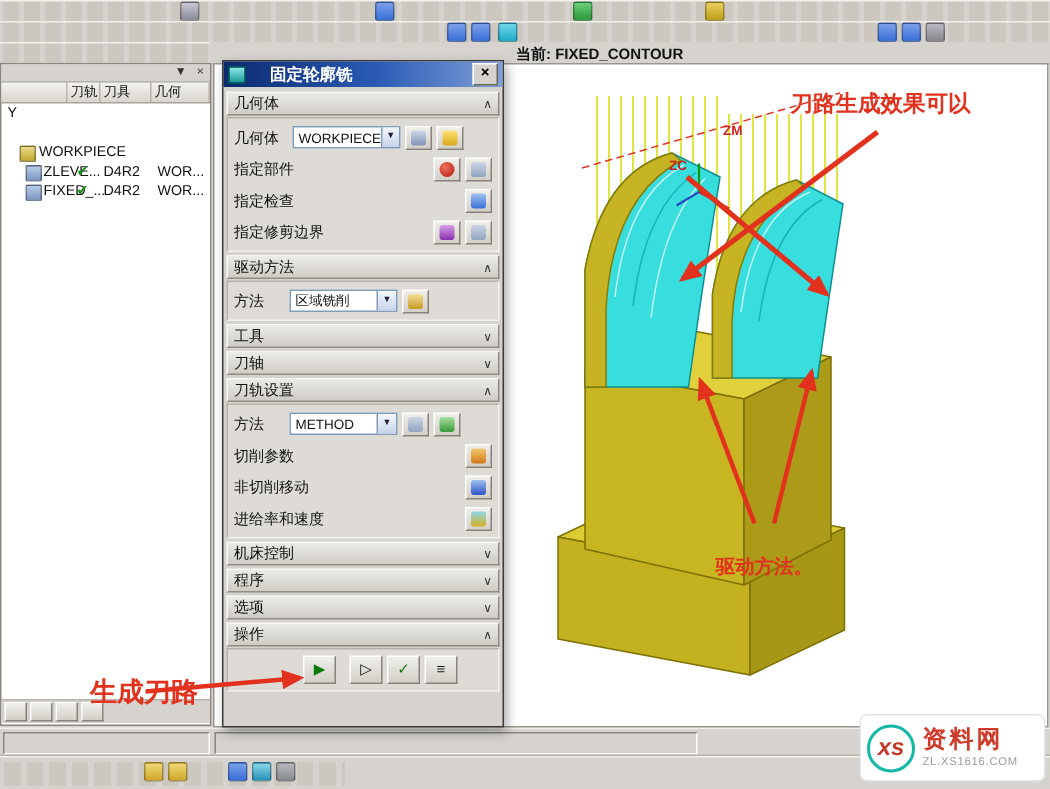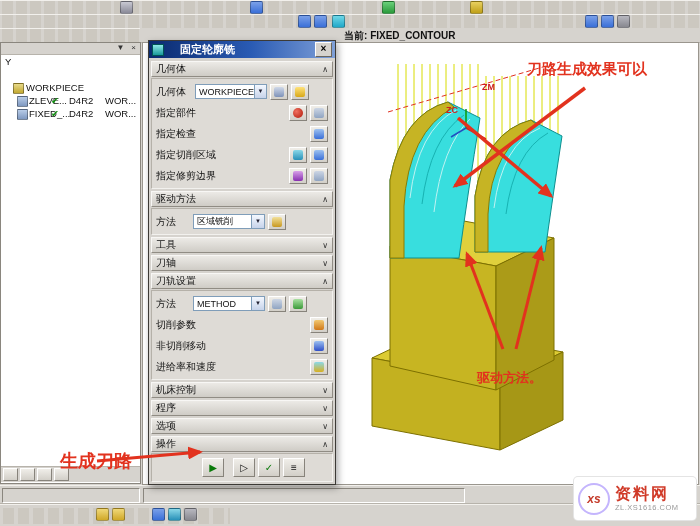--- a/index.html
+++ b/index.html
@@ -42,21 +42,21 @@
   .combo{width:72px;height:15px;background:#fff;border:1px solid #7f9db9;display:flex;align-items:center;font-size:9px;padding-left:3px;box-sizing:border-box;white-space:nowrap}
   .dd{margin-left:auto;width:12px;height:13px;background:linear-gradient(#f4f8ff,#c6d3ea);border-left:1px solid #7f9db9;font-size:6px;line-height:13px;text-align:center;color:#223}
   .ib{width:18px;height:16px;background:linear-gradient(#f0eee9,#d2cfc8);border:1px solid;border-color:#fff #87837b #87837b #fff;display:flex;align-items:center;justify-content:center;box-sizing:border-box;flex:0 0 auto}
   .g{width:10px;height:10px;border-radius:2px}
   .ab{width:22px;height:19px;background:linear-gradient(#f0eee9,#d2cfc8);border:1px solid;border-color:#fff #87837b #87837b #fff;font-size:10px;line-height:17px;text-align:center;box-sizing:border-box}
   .okrow{display:flex;justify-content:flex-end;gap:5px;padding:6px 6px 0;margin-top:auto}
   
   .ann{position:absolute;color:#e2321e;font-weight:bold;z-index:25;white-space:nowrap}
   
   .wm{position:absolute;left:574px;top:477px;width:122px;height:43px;background:#fff;border-radius:4px;z-index:40;display:flex;align-items:center;padding:2px 4px;box-sizing:border-box;box-shadow:0 0 0 1px #e4e4e4}
-  .wm-circle{width:28px;height:28px;border:2px solid #c4b5fd;border-radius:50%;display:flex;align-items:center;justify-content:center;color:#c43b2a;font-style:italic;font-weight:bold;font-size:12px;flex:0 0 auto}
+  .wm-circle{width:28px;height:28px;border:2px solid #14b8a6;border-radius:50%;display:flex;align-items:center;justify-content:center;color:#c43b2a;font-style:italic;font-weight:bold;font-size:16px;flex:0 0 auto}
   .wm-right{margin-left:5px;display:flex;flex-direction:column}
   .wm-name{color:#d03a28;font-size:16px;font-weight:bold;letter-spacing:2px;line-height:18px}
   .wm-url{color:#9a9a9a;font-size:7.5px;letter-spacing:.5px}
   .sunk{position:absolute;background:#d6d3ce;border:1px solid;border-color:#8a867e #fff #fff #8a867e;height:13px}
   .overlay{position:absolute;left:0;top:0;z-index:30;pointer-events:none}
 </style>
 </head>
 <body>
 
 <div class="strip" style="top:0;height:14px"></div>
@@ -138,20 +138,26 @@
     <text x="482" y="90" font-size="9" font-weight="bold" fill="#cc2020">ZM</text>
     <text x="446" y="113" font-size="9" font-weight="bold" fill="#cc2020">ZC</text>
   </g>
 </svg>
 
 <div class="nav">
   <div class="nav-mini">
     <span style="right:14px">▼</span>
     <span style="right:1px">×</span>
   </div>
+  <div class="nav-cols">
+    <div style="width:44px"></div>
+    <div style="width:22px">刀轨</div>
+    <div style="width:34px">刀具</div>
+    <div style="flex:1">几何</div>
+  </div>
   <div class="trow">
     <span style="left:4px">Y</span>
   </div>
   <div class="trow"></div>
   <div class="trow">
     <span class="tic" style="left:12px;background:linear-gradient(#e8da8a,#c2a830)"></span>
     <span style="left:25px">WORKPIECE</span>
   </div>
   <div class="trow">
     <span class="tic" style="left:16px;background:linear-gradient(#b8cce8,#7e98c0)"></span>
@@ -207,30 +213,20 @@
         <span class="ib">
             <span class="g" style="background:radial-gradient(circle at 35% 35%,#f07060,#b01808);border-radius:50%"></span>
           </span>
         <span class="ib">
             <span class="g" style="background:linear-gradient(#cdd6e4,#8fa4c2)"></span>
           </span>
       </div>
       <div class="drow">
         <span>指定检查</span>
           <span class="sp"></span>
-        <span class="ib">
-            <span class="g" style="background:linear-gradient(#9ec2f0,#3a6fd8)"></span>
-          </span>
-      </div>
-      <div class="drow">
-        <span>指定切削区域</span>
-          <span class="sp"></span>
-        <span class="ib">
-            <span class="g" style="background:linear-gradient(#8ad8e8,#2890b8)"></span>
-          </span>
         <span class="ib">
             <span class="g" style="background:linear-gradient(#9ec2f0,#3a6fd8)"></span>
           </span>
       </div>
       <div class="drow">
         <span>指定修剪边界</span>
           <span class="sp"></span>
         <span class="ib">
             <span class="g" style="background:linear-gradient(#d8a0e8,#8830b0)"></span>
           </span>

